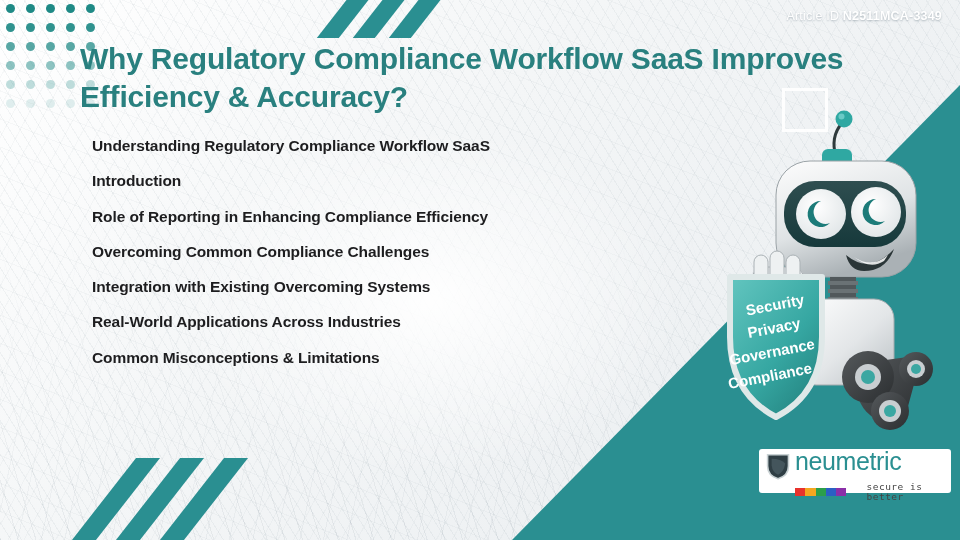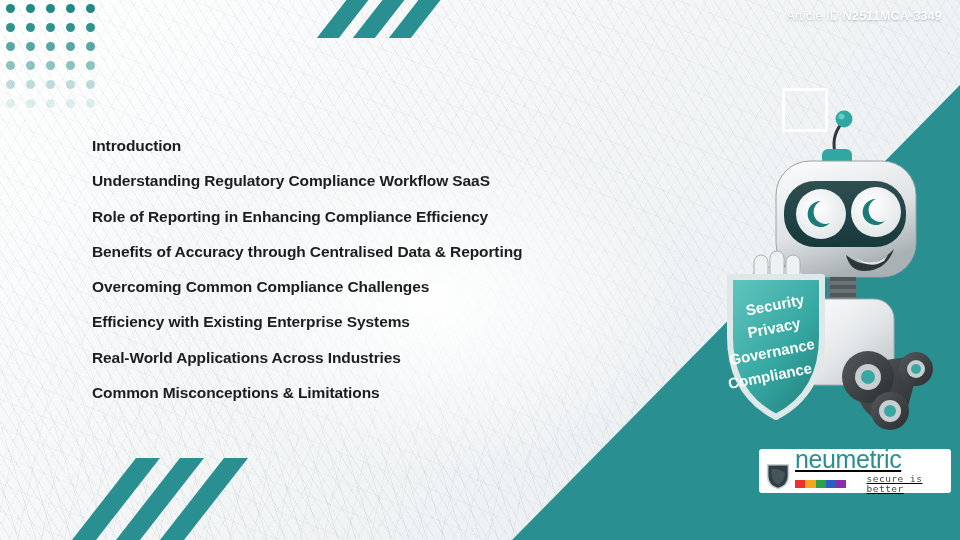--- a/index.html
+++ b/index.html
@@ -97,26 +97,26 @@
     letter-spacing:-.1px;margin-bottom:17.3px;white-space:nowrap;
   }
 
   
   .robot{position:absolute;left:718px;top:105px;width:242px;height:330px;}
 
   
   .logo{
     position:absolute;left:757px;top:447px;width:196px;height:48px;
     background:#ffffff;border:2px solid #2a8f91;border-radius:5px;
-    display:flex;align-items:flex-end;padding:0 7px;box-sizing:border-box;text-decoration:underline;
+    display:flex;align-items:flex-start;padding:0 7px;box-sizing:border-box;
   }
   .logo-text{margin-left:5px;line-height:1;}
   .logo-word{font-size:25px;font-weight:400;color:#2a8f91;letter-spacing:-.4px;}
   .logo-tag{
-    display:flex;align-items:center;gap:20px;margin-top:2px;
+    display:flex;align-items:center;gap:20px;margin-top:8px;
   }
   .logo-bars{display:flex;height:8px;width:66px;}
   .logo-bars i{flex:1;display:block;}
   .logo-slogan{
     font-size:9.5px;color:#444;letter-spacing:.5px;font-family:"DejaVu Sans Mono", monospace;
   }
 </style>
 </head>
 <body>
 
@@ -184,28 +184,28 @@
       <span></span>
   </div>
 
   <div class="sq-outline"></div>
 
   <div class="article-id">
     <span class="label">Article ID</span>
     <span class="value">N2511MCA-3349</span>
   </div>
 
+  <div class="title">Why Regulatory Compliance Workflow SaaS Improves Efficiency &amp; Accuracy?</div>
 
   <div class="toc">
+    <div class="toc-item">Understanding Regulatory Compliance Workflow SaaS</div>
     <div class="toc-item">Introduction</div>
-    <div class="toc-item">Understanding Regulatory Compliance Workflow SaaS</div>
     <div class="toc-item">Role of Reporting in Enhancing Compliance Efficiency</div>
-    <div class="toc-item">Benefits of Accuracy through Centralised Data &amp; Reporting</div>
     <div class="toc-item">Overcoming Common Compliance Challenges</div>
-    <div class="toc-item">Efficiency with Existing Enterprise Systems</div>
+    <div class="toc-item">Integration with Existing Overcoming Systems</div>
     <div class="toc-item">Real-World Applications Across Industries</div>
     <div class="toc-item">Common Misconceptions &amp; Limitations</div>
   </div>
 
   <div class="robot">
     <svg width="242" height="330" viewBox="0 0 242 330">
       <defs>
         <linearGradient id="bodyG" x1="0" y1="0" x2="1" y2="1">
           <stop offset="0%" stop-color="#ffffff"></stop>
             <stop offset="55%" stop-color="#e3e6e8"></stop>

